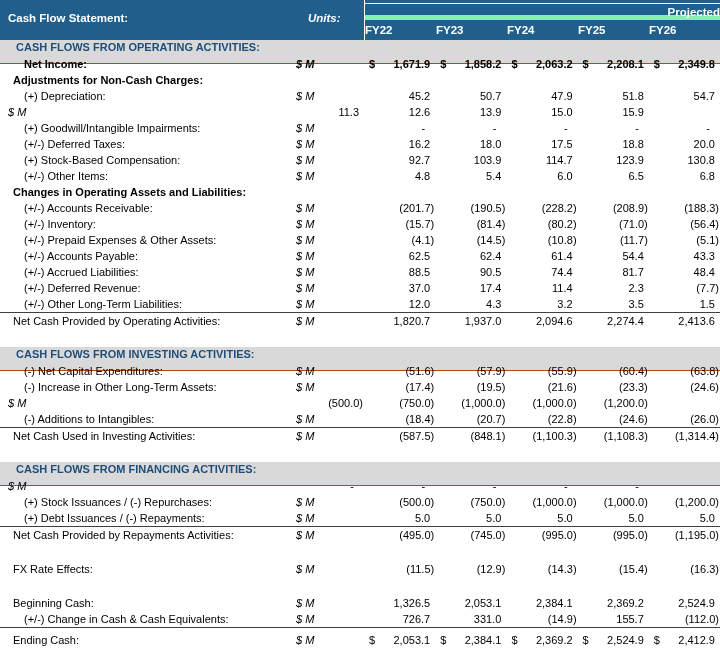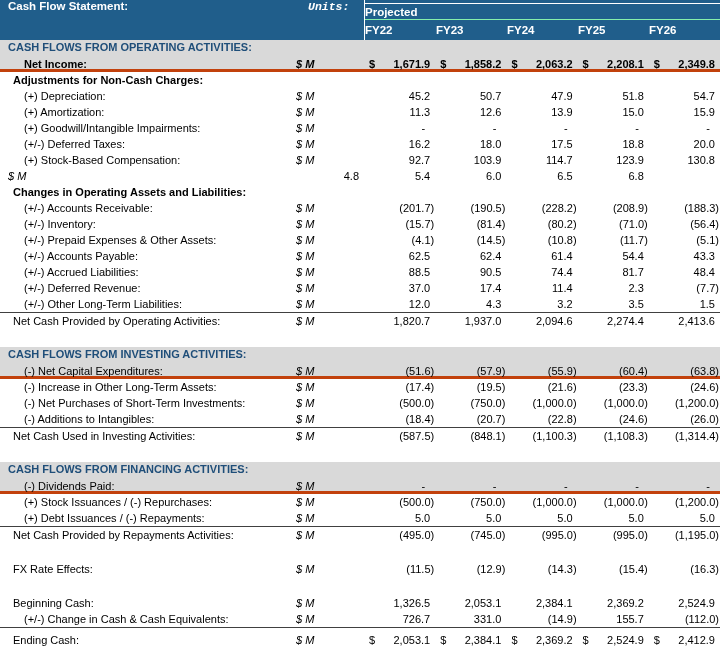--- a/index.html
+++ b/index.html
@@ -9,34 +9,34 @@
     --line:#404040;
   }
   *{box-sizing:border-box;}
   body{margin:0;background:#fff;}
   .sheet{
     width:720px;height:650px;background:#fff;overflow:hidden;
     font-family:"Liberation Sans",sans-serif;font-size:11px;color:#000;
   }
   
   .hdr{height:40px;background:var(--blue);color:#fff;font-weight:700;display:flex;font-size:11.5px;}
-  .hdr-left{width:364px;display:flex;align-items:flex-start;}
+  .hdr-left{width:364px;display:flex;align-items:center;}
   .hdr-title{width:288px;padding:0 0 4px 8px;white-space:nowrap;}
-  .hdr-units{width:76px;padding:0 0 4px 20px;font-style:italic;font-family:Liberation Mono, monospace;}
+  .hdr-units{width:76px;padding:0 0 4px 20px;font-style:italic;}
   .hdr-right{width:356px;border-left:1px solid #fff;display:flex;flex-direction:column;}
-  .projected{margin-top:3px;height:17px;line-height:16px;text-align:left;
-    border-top:1px solid #fff;border-bottom:1px solid #86efac;}
+  .projected{margin-top:3px;height:17px;line-height:16px;text-align:right;
+    border-top:1px solid #fff;border-bottom:5px solid #86efac;}
   .years{flex:1;display:flex;align-items:center;}
   .year{flex:1;text-align:left;}
   
   .row{display:grid;grid-template-columns:288px 76px repeat(5,1fr);height:16px;align-items:center;}
   .row.blank{height:18px;}
   .row.section{display:block;}
-  .band{height:32px;line-height:15px;background:var(--band-bg);color:var(--band-text);
-    font-weight:700;padding-left:8px;border-bottom:3px solid #c2410c;}
+  .band{height:24px;line-height:15px;background:var(--band-bg);color:var(--band-text);
+    font-weight:700;padding-left:16px;border-bottom:1px solid #c2410c;}
   .row.subheader{font-weight:700;}
   .row.bold{font-weight:700;}
   .row.total{height:17px;font-weight:400;border-top:1px solid var(--line);}
   .row.dbl{height:27px;border-bottom:3px double #000;}
   .cell{overflow:hidden;white-space:nowrap;}
   .lbl.i1{padding-left:13px;}
   .lbl.i2{padding-left:24px;}
   .units{font-style:italic;padding-left:8px;}
   .val{display:flex;justify-content:flex-end;align-items:center;}
   .val.currency{justify-content:space-between;padding-left:5px;}
@@ -114,21 +114,20 @@
           <span class="num">47.9</span>
         </div>
         <div class="cell val">
           <span class="num">51.8</span>
         </div>
         <div class="cell val">
           <span class="num">54.7</span>
         </div>
       </div>
       <div class="row item">
-        <div class="cell lbl i2">(+) Amortization:</div>
         <div class="cell units">$ M</div>
         <div class="cell val">
           <span class="num">11.3</span>
         </div>
         <div class="cell val">
           <span class="num">12.6</span>
         </div>
         <div class="cell val">
           <span class="num">13.9</span>
         </div>
@@ -190,20 +189,21 @@
           <span class="num">114.7</span>
         </div>
         <div class="cell val">
           <span class="num">123.9</span>
         </div>
         <div class="cell val">
           <span class="num">130.8</span>
         </div>
       </div>
       <div class="row item">
+        <div class="cell lbl i2">(+/-) Other Items:</div>
         <div class="cell units">$ M</div>
         <div class="cell val">
           <span class="num">4.8</span>
         </div>
         <div class="cell val">
           <span class="num">5.4</span>
         </div>
         <div class="cell val">
           <span class="num">6.0</span>
         </div>
@@ -411,21 +411,20 @@
           <span class="num paren">(21.6)</span>
         </div>
         <div class="cell val">
           <span class="num paren">(23.3)</span>
         </div>
         <div class="cell val">
           <span class="num paren">(24.6)</span>
         </div>
       </div>
       <div class="row item">
-        <div class="cell lbl i2">(-) Net Purchases of Short-Term Investments:</div>
         <div class="cell units">$ M</div>
         <div class="cell val">
           <span class="num paren">(500.0)</span>
         </div>
         <div class="cell val">
           <span class="num paren">(750.0)</span>
         </div>
         <div class="cell val">
           <span class="num paren">(1,000.0)</span>
         </div>
@@ -472,21 +471,20 @@
         </div>
         <div class="cell val">
           <span class="num paren">(1,314.4)</span>
         </div>
       </div>
       <div class="row blank"></div>
       <div class="row section">
         <div class="band">CASH FLOWS FROM FINANCING ACTIVITIES:</div>
       </div>
       <div class="row item">
-        <div class="cell lbl i2">(-) Dividends Paid:</div>
         <div class="cell units">$ M</div>
         <div class="cell val">
           <span class="num dash">-</span>
         </div>
         <div class="cell val">
           <span class="num dash">-</span>
         </div>
         <div class="cell val">
           <span class="num dash">-</span>
         </div>

